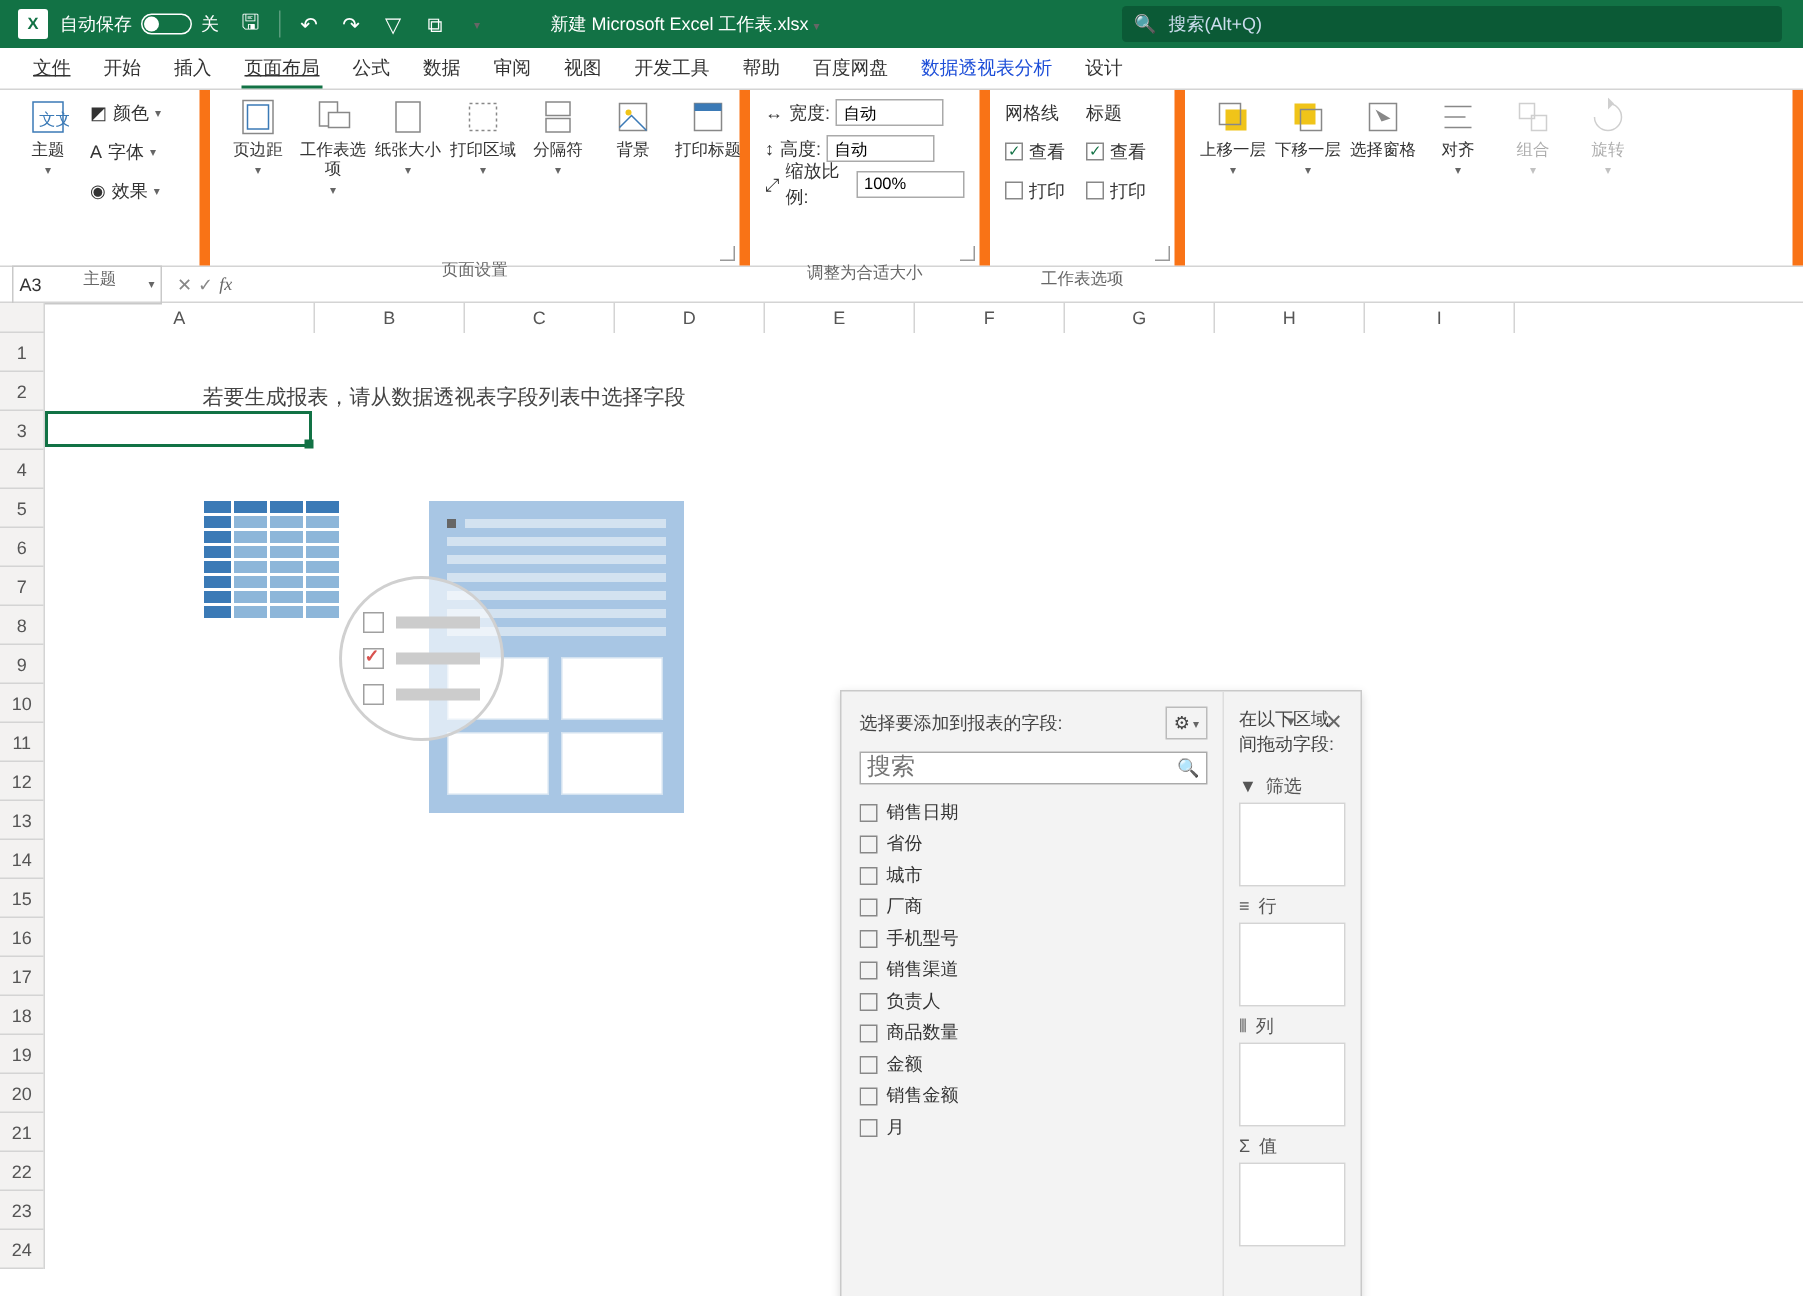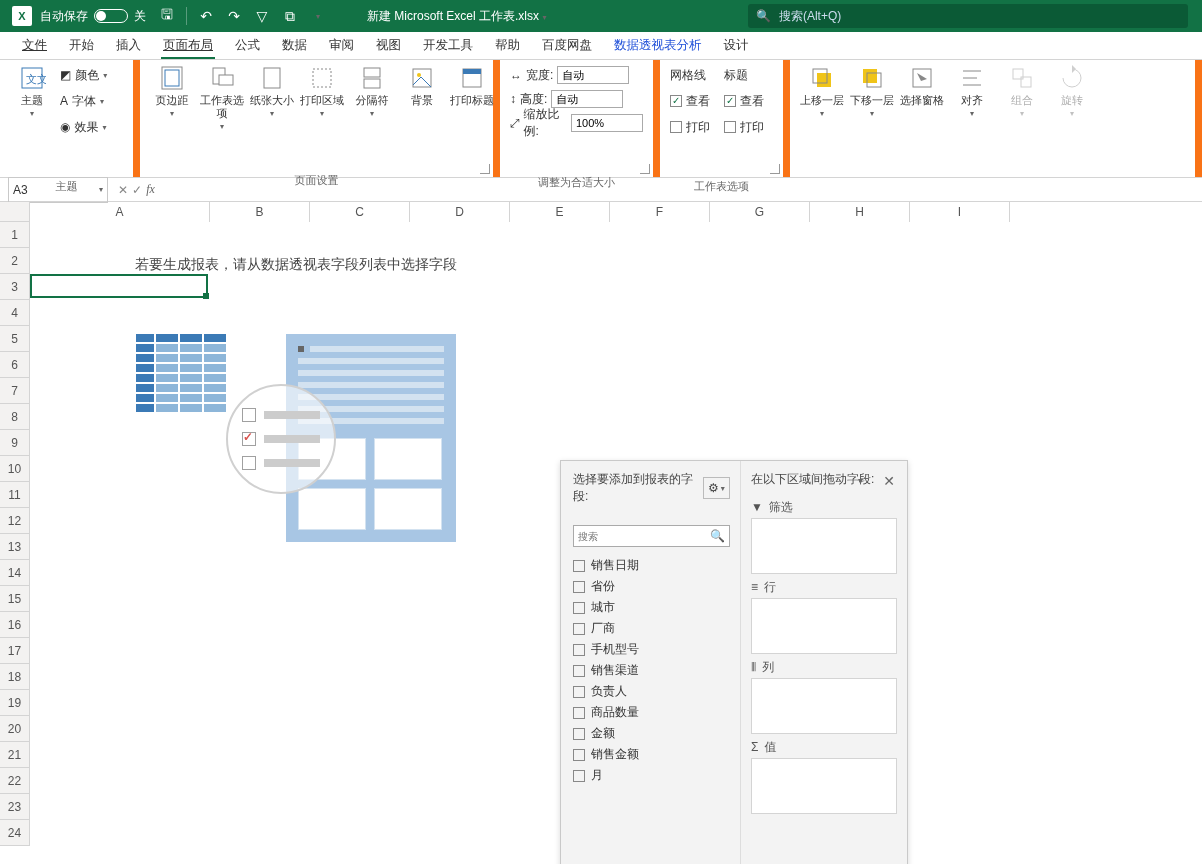--- a/index.html
+++ b/index.html
@@ -70,24 +70,24 @@
   .pv-slot { height: 42px; border: 1px solid #d3e2f0; background: #fff; }
   .pv-slots { display: flex; gap: 8px; flex-wrap: wrap; margin-top: 8px; }
 
   
   .field-pane { position: absolute; left: 560px; top: 258px; width: 348px; height: 478px; background: #f3f3f3; border: 1px solid #c9c9c9; display: flex; box-shadow: 0 2px 6px rgba(0,0,0,.15); }
   .fp-left { flex: 1; padding: 10px 10px 8px 12px; display: flex; flex-direction: column; border-right: 1px solid #ddd; }
   .fp-right { width: 170px; padding: 10px 10px 8px 10px; display: flex; flex-direction: column; }
   .fp-title { color: #17704b; font-size: 18px; font-weight: 400; margin-bottom: 8px; display: flex; align-items: center; }
   .fp-close { position: absolute; right: 12px; top: 12px; font-size: 14px; color: #666; }
   .fp-caret { position: absolute; right: 44px; top: 14px; font-size: 10px; color: #666; }
-  .fp-sub { font-size: 12px; color: #444; margin-bottom: 20px; display: flex; align-items: center; justify-content: space-between; }
+  .fp-sub { font-size: 12px; color: #444; margin-bottom: 8px; display: flex; align-items: center; justify-content: space-between; }
   .gear-btn { width: 28px; height: 22px; border: 1px solid #bbb; display: flex; align-items: center; justify-content: center; font-size: 12px; }
   .fp-search { height: 22px; border: 1px solid #aaa; display: flex; align-items: center; padding: 0 4px; background: #fff; margin-bottom: 8px; }
-  .fp-search input { border: none; flex: 1; font-size: 10px; outline: none; }
+  .fp-search input { border: none; flex: 1; font-size: 16px; outline: none; }
   .fp-fields { flex: 1; overflow: auto; }
   .fp-field { display: flex; align-items: center; gap: 6px; height: 21px; font-size: 12px; }
   .dz-label { font-size: 12px; color: #555; display: flex; align-items: center; gap: 6px; height: 18px; margin-top: 4px; }
   .dz-box { border: 1px solid #d4d4d4; background: #fff; flex: 0 0 56px; height: 56px; margin-top: 2px; }
 
   svg { display: block; }
 </style>
 </head>
 <body>
 

